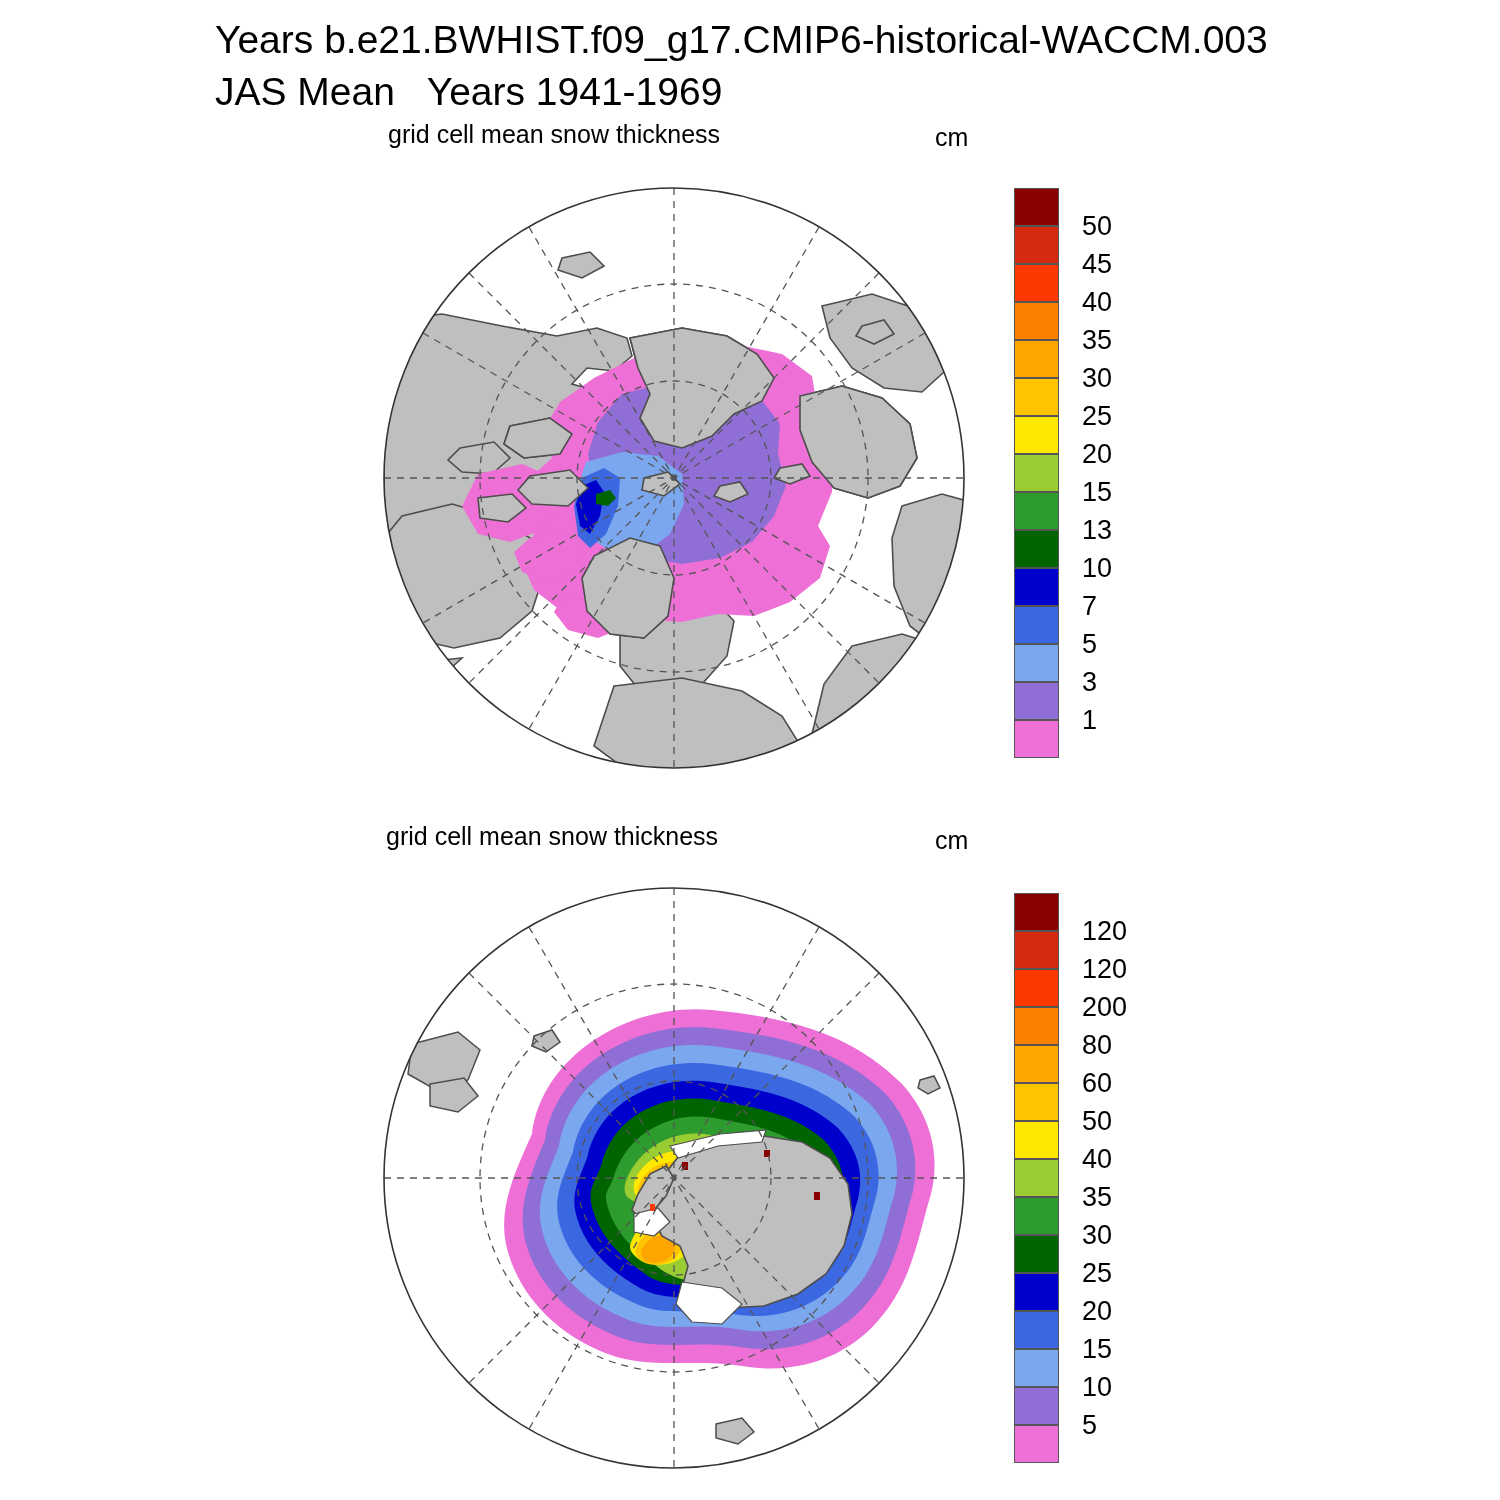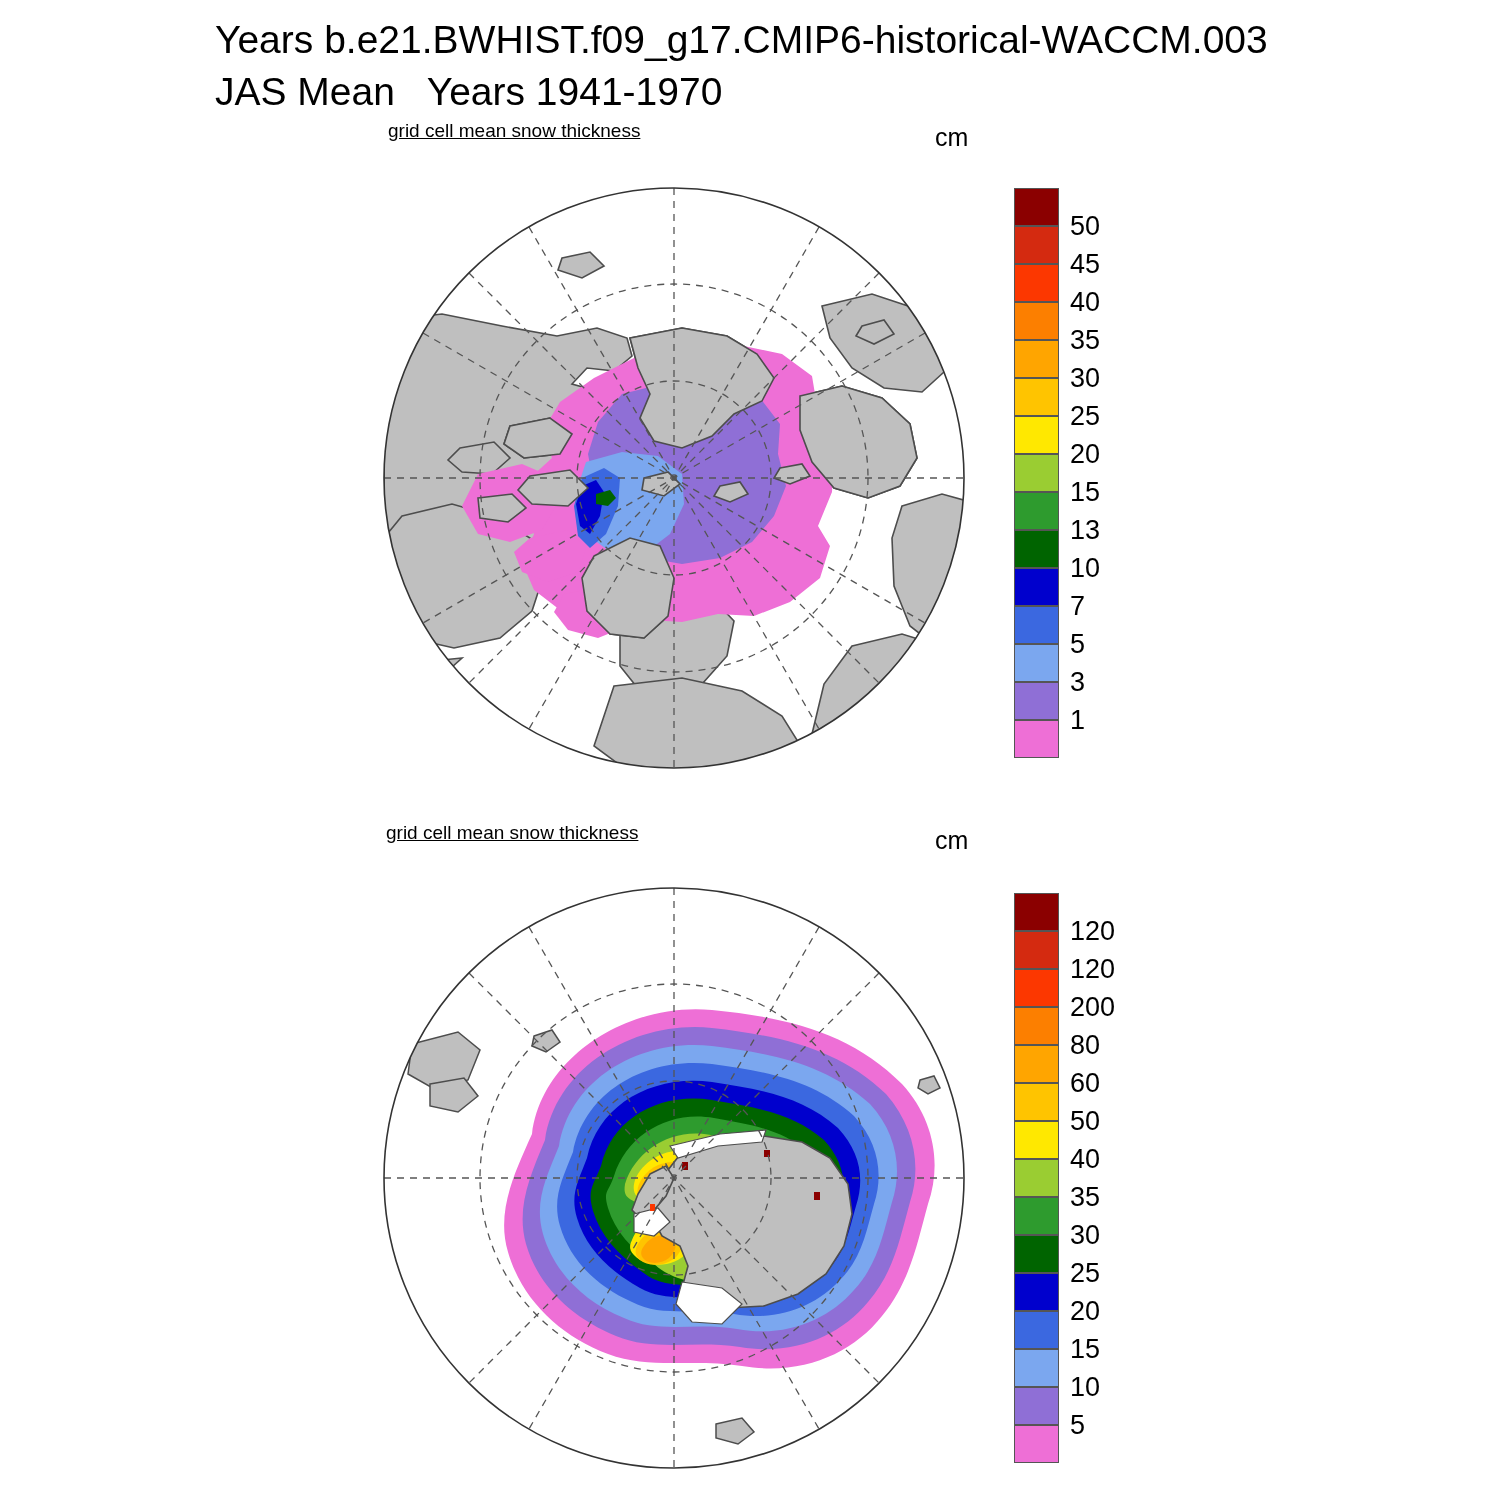--- a/index.html
+++ b/index.html
@@ -1,36 +1,36 @@
 <!DOCTYPE html>
 <html><head>
 <meta charset="utf-8">
 <style>
   html,body{margin:0;padding:0;background:#fff;}
   body{width:1500px;height:1500px;position:relative;
        font-family:"Liberation Sans",sans-serif;color:#000;overflow:hidden;}
   .abs{position:absolute;}
   #title-block{left:215px;top:14px;width:1200px;font-size:39px;line-height:52px;white-space:pre;}
-  .panel-label{font-size:19px;text-decoration:underline;}
+  .panel-label{font-size:25px;}
   .unit-label{font-size:25px;}
   #arctic-label{left:388px;top:120px;}
   #arctic-unit{left:935px;top:123px;}
   #antarctic-label{left:386px;top:822px;}
   #antarctic-unit{left:935px;top:826px;}
   .cbar{position:absolute;}
   .cbar-swatch{position:absolute;left:0;width:45px;border:1px solid #555;box-sizing:border-box;}
-  .cbar-tick{position:absolute;left:56px;font-size:27px;line-height:27px;transform:translateY(-50%);white-space:nowrap;}
+  .cbar-tick{position:absolute;left:68px;font-size:27px;line-height:27px;transform:translateY(-50%);white-space:nowrap;}
   .mapwrap{position:absolute;}
   svg{display:block;}
 </style>
 </head>
 <body>
 
 <div class="abs" id="title-block"><span>Years b.e21.BWHIST.f09_g17.CMIP6-historical-WACCM.003</span>
-<span>JAS Mean   Years 1941-1970</span></div>
+<span>JAS Mean   Years 1941-1969</span></div>
 
 <div class="abs panel-label" id="arctic-label">grid cell mean snow thickness</div>
 <div class="abs unit-label" id="arctic-unit">cm</div>
 
 <div class="mapwrap" id="arctic-map" style="left:382px;top:186px;">
 <svg width="585" height="588" viewBox="0 0 585 588">
   <defs>
     <clipPath id="aclip">
           <circle cx="292" cy="292" r="290"></circle>
         </clipPath>

